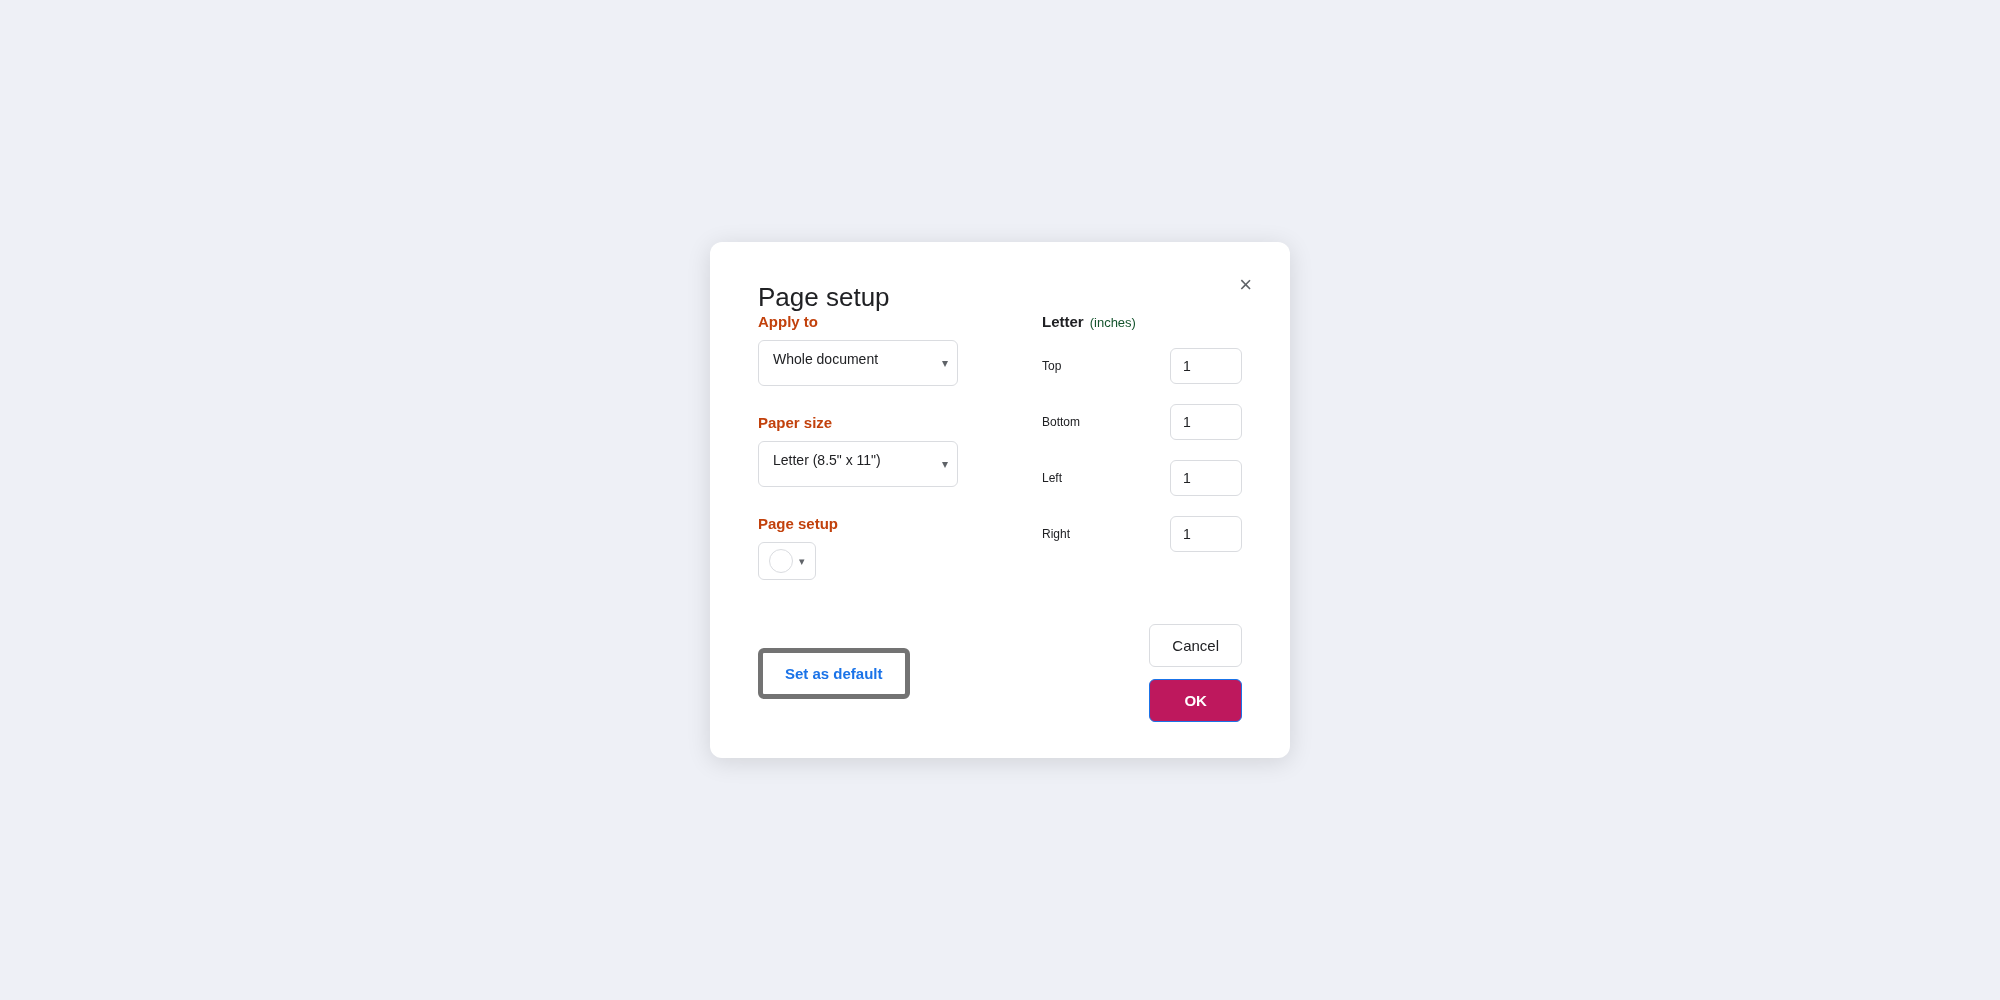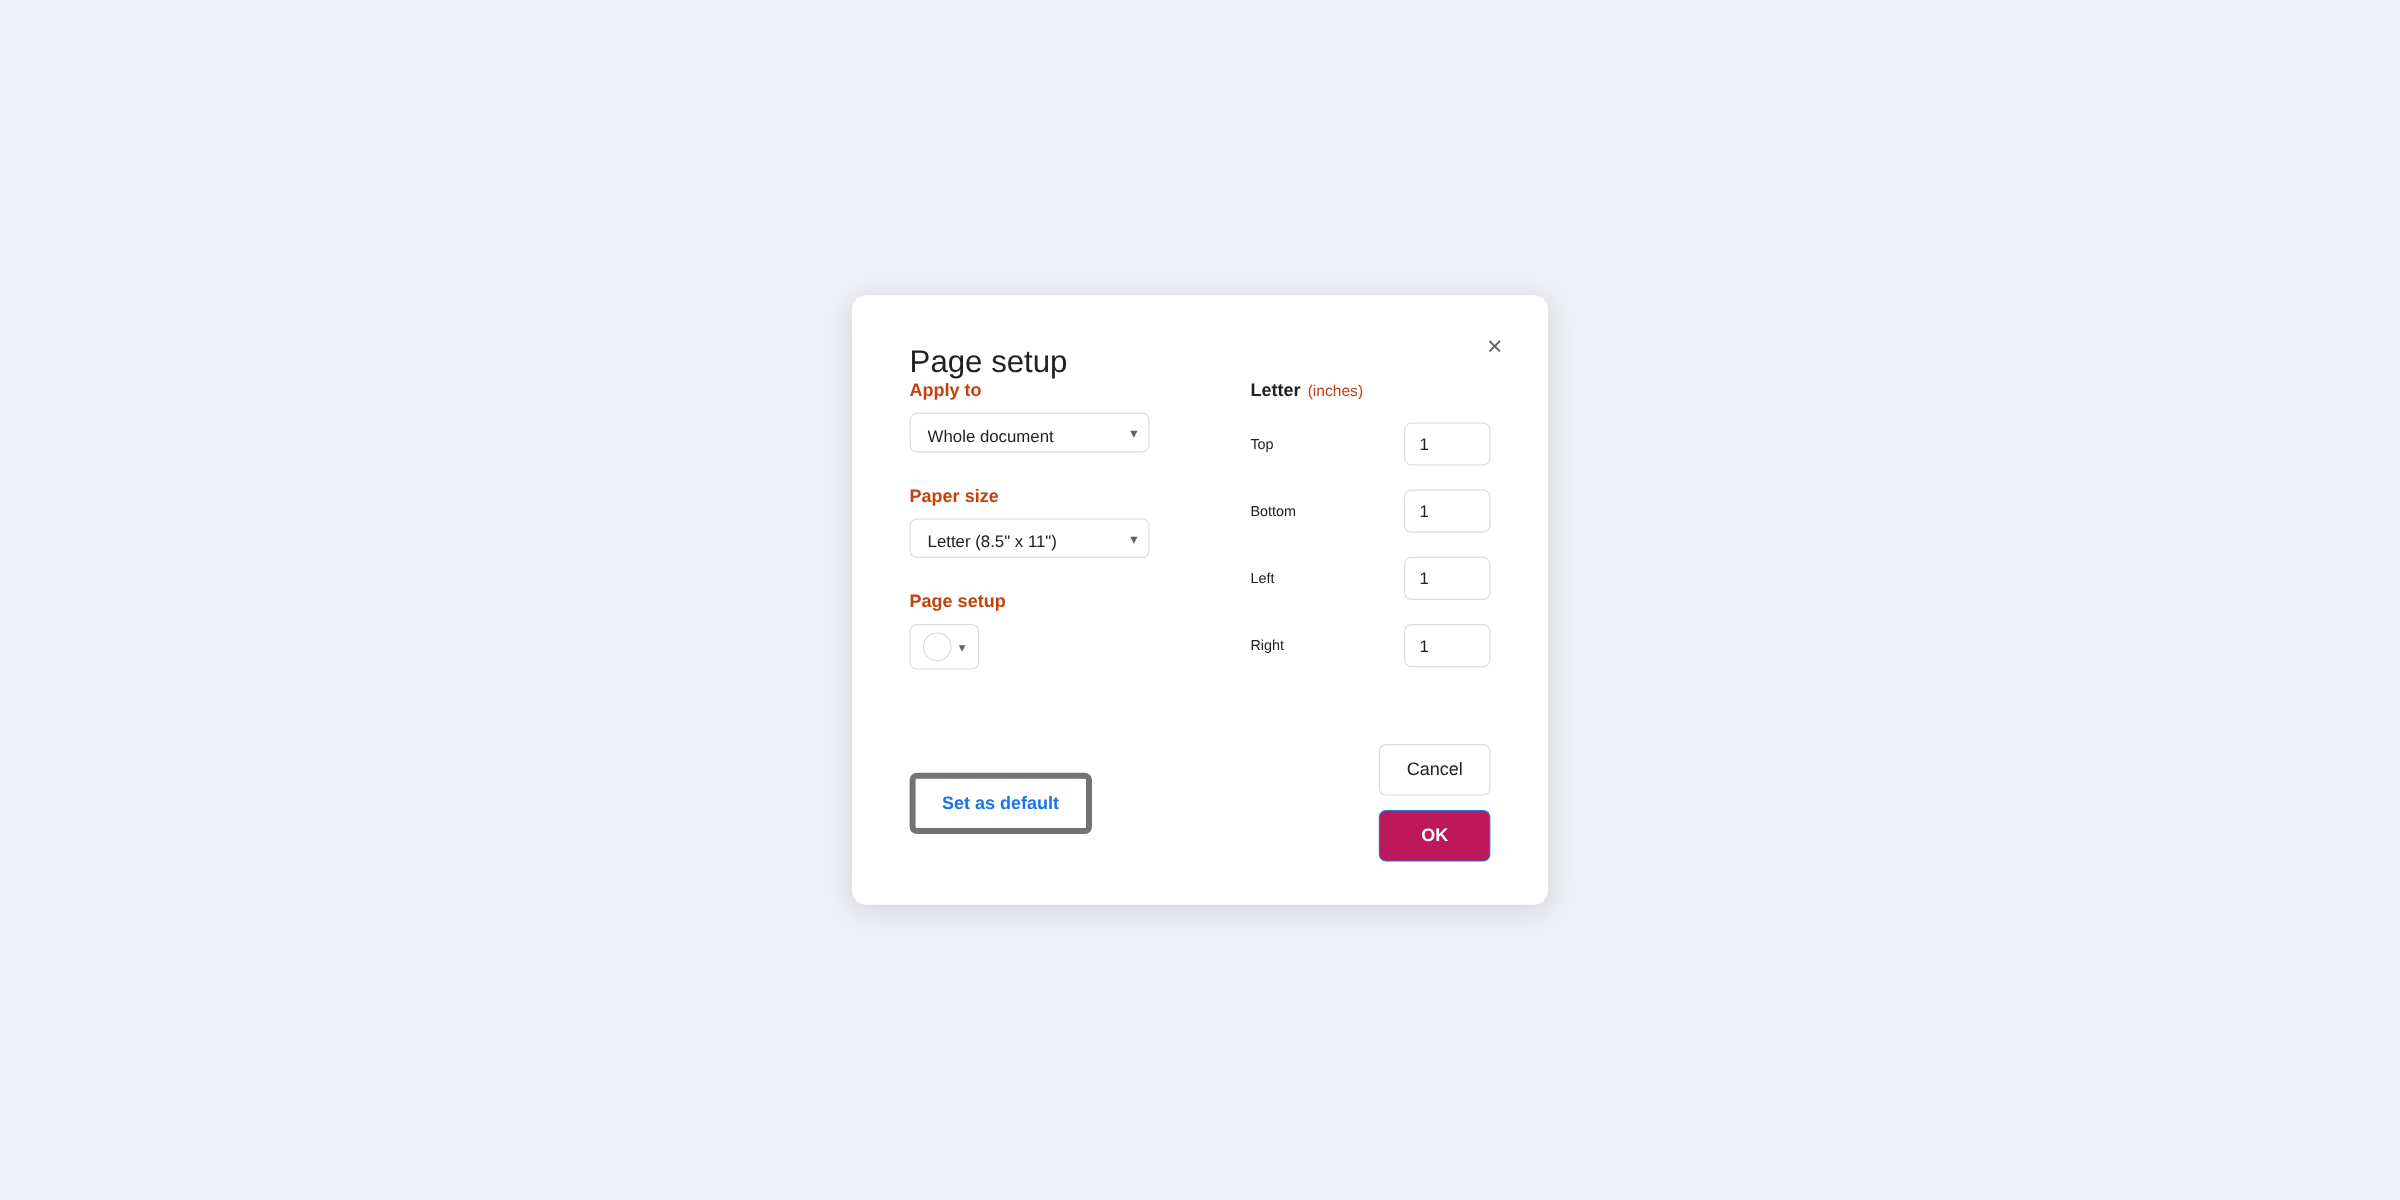--- a/index.html
+++ b/index.html
@@ -84,21 +84,21 @@
       position: relative;
       display: inline-flex;
       align-items: center;
     }
 
     .select-box {
       appearance: none;
       -webkit-appearance: none;
       border: 1px solid #dadce0;
       border-radius: 6px;
-      padding: 10px 36px 5px 14px;
+      padding: 10px 36px 18px 14px;
       font-size: 14px;
       color: #202124;
       background: #ffffff;
       cursor: pointer;
       outline: none;
       min-width: 200px;
     }
 
     .select-arrow {
       position: absolute;
@@ -162,21 +162,21 @@
       color: #202124;
       margin-bottom: 18px;
       display: flex;
       align-items: baseline;
       gap: 6px;
     }
 
     .margins-unit {
       font-size: 13px;
       font-weight: 400;
-      color: #c2410c;
+      color: #14532d;
     }
 
     .margin-row {
       display: flex;
       align-items: center;
       justify-content: space-between;
       margin-bottom: 20px;
     }
 
     .margin-row-label {

